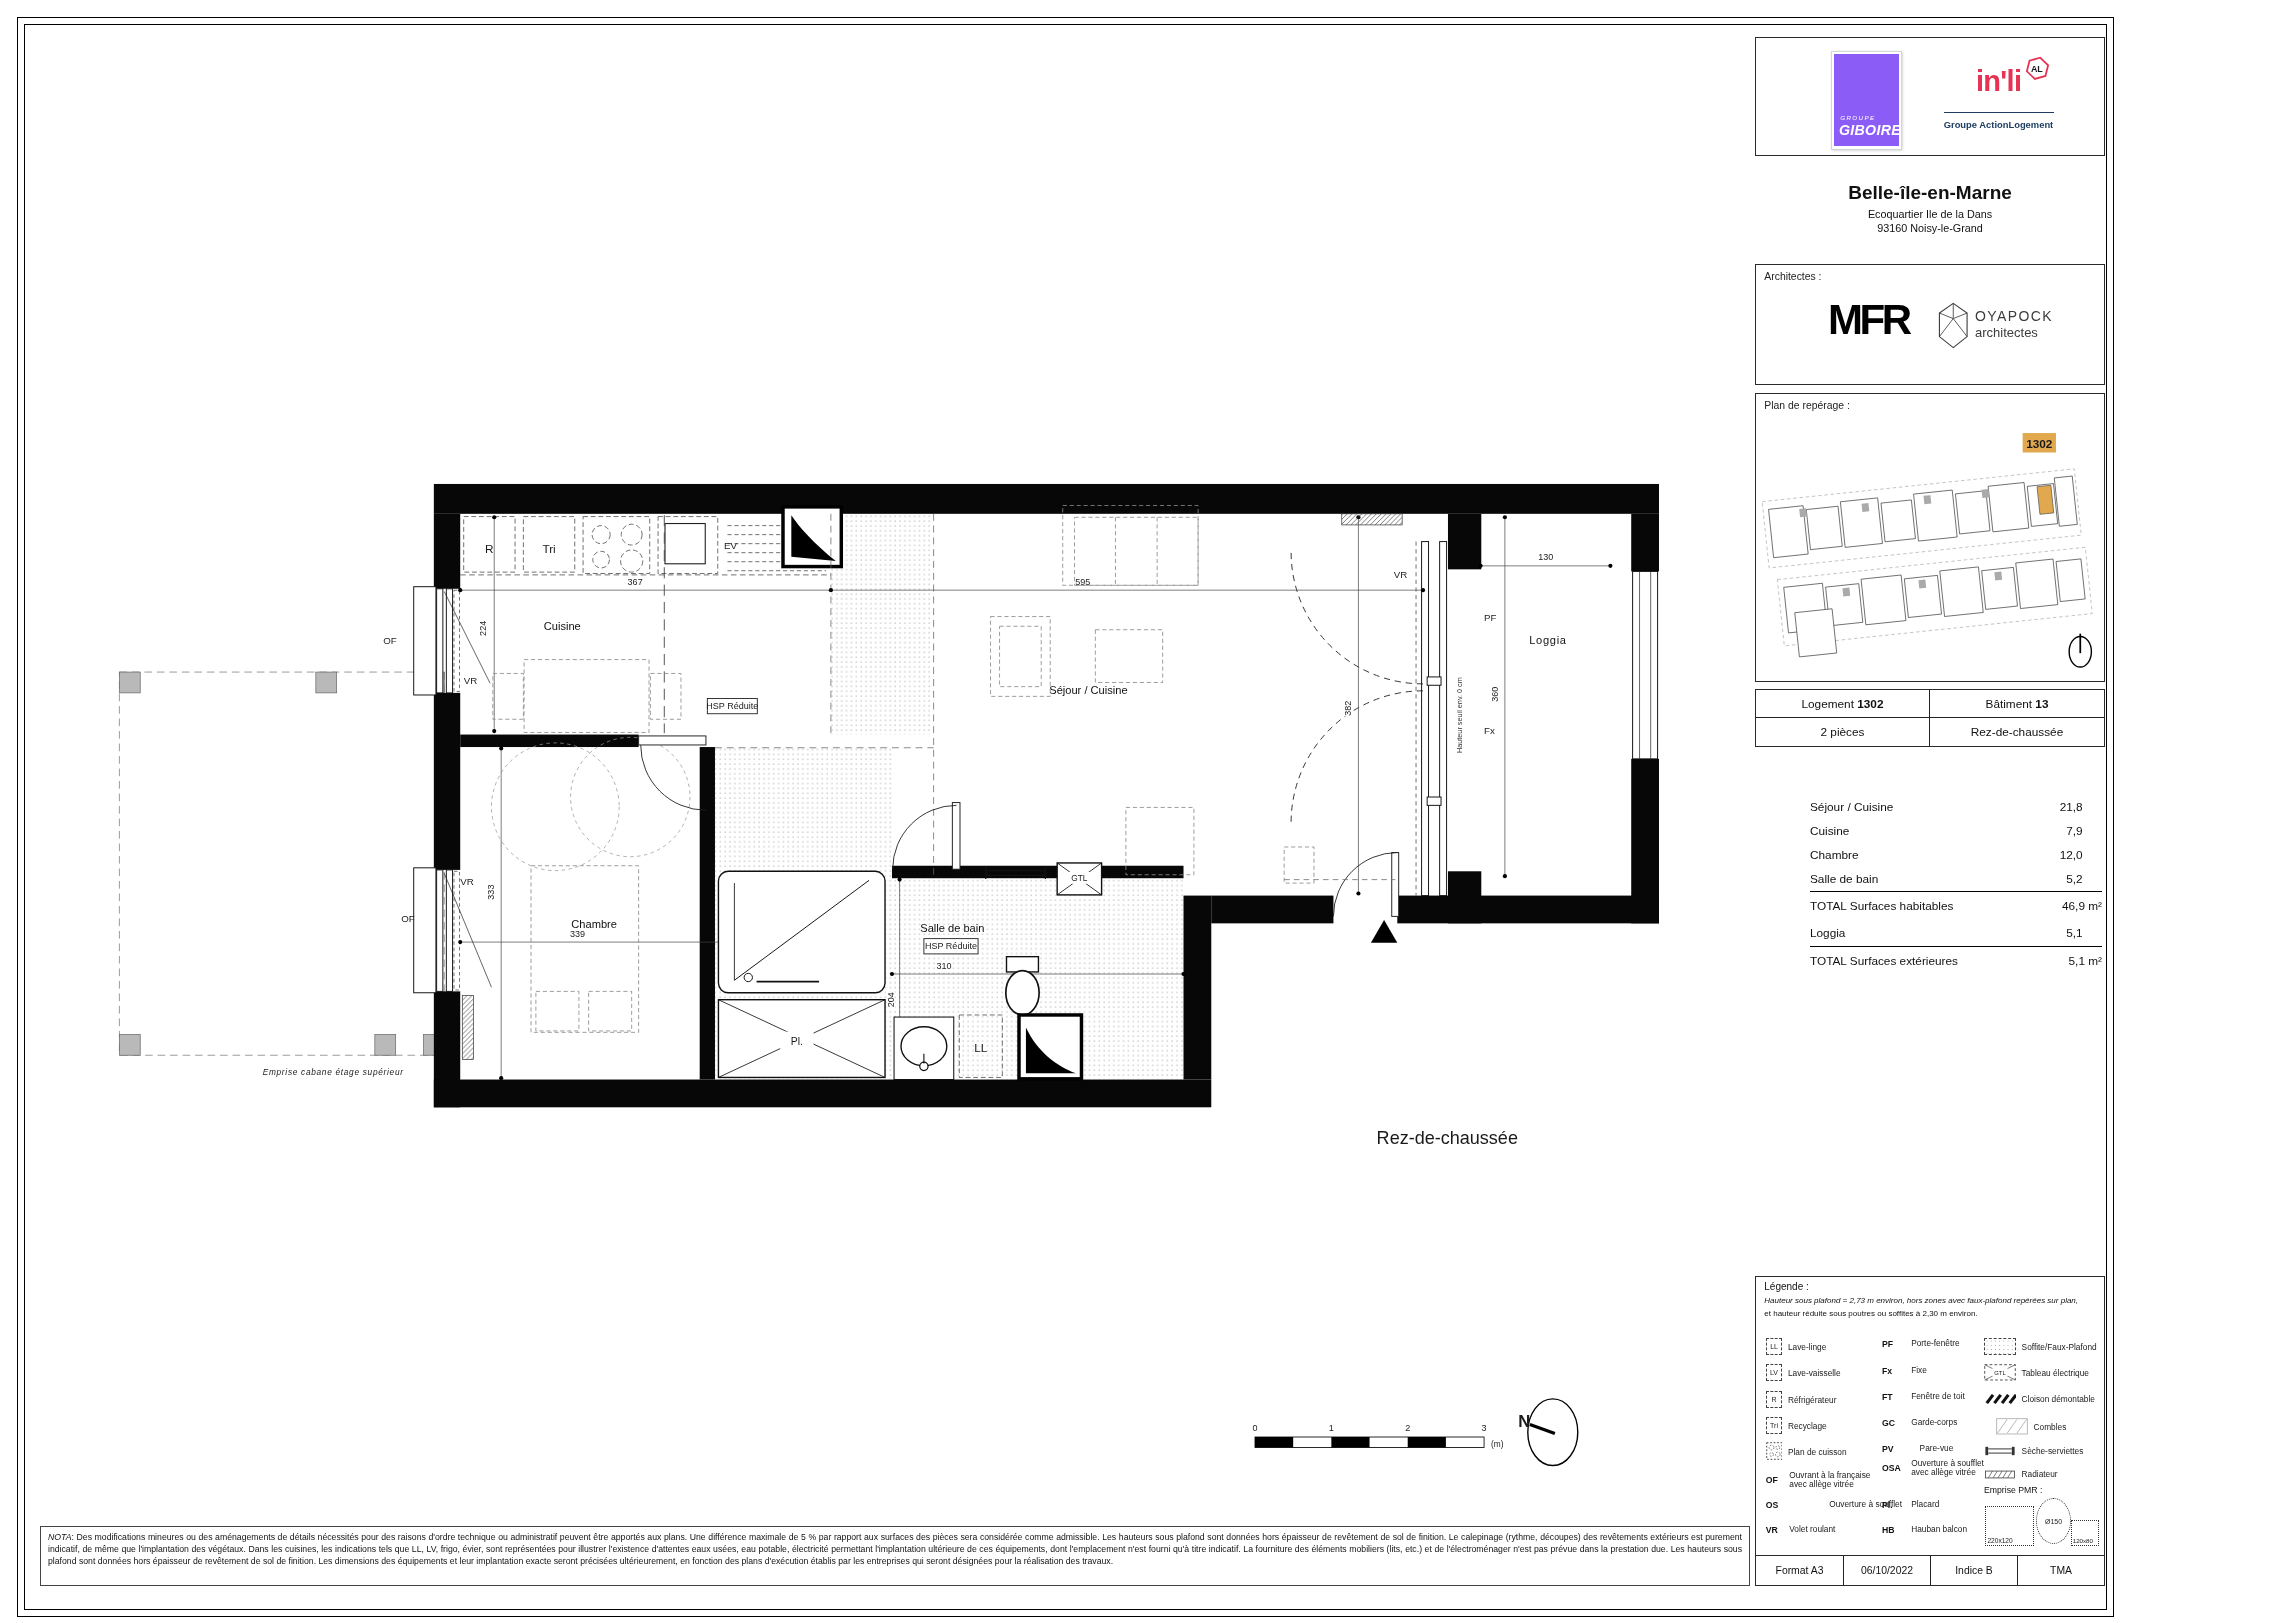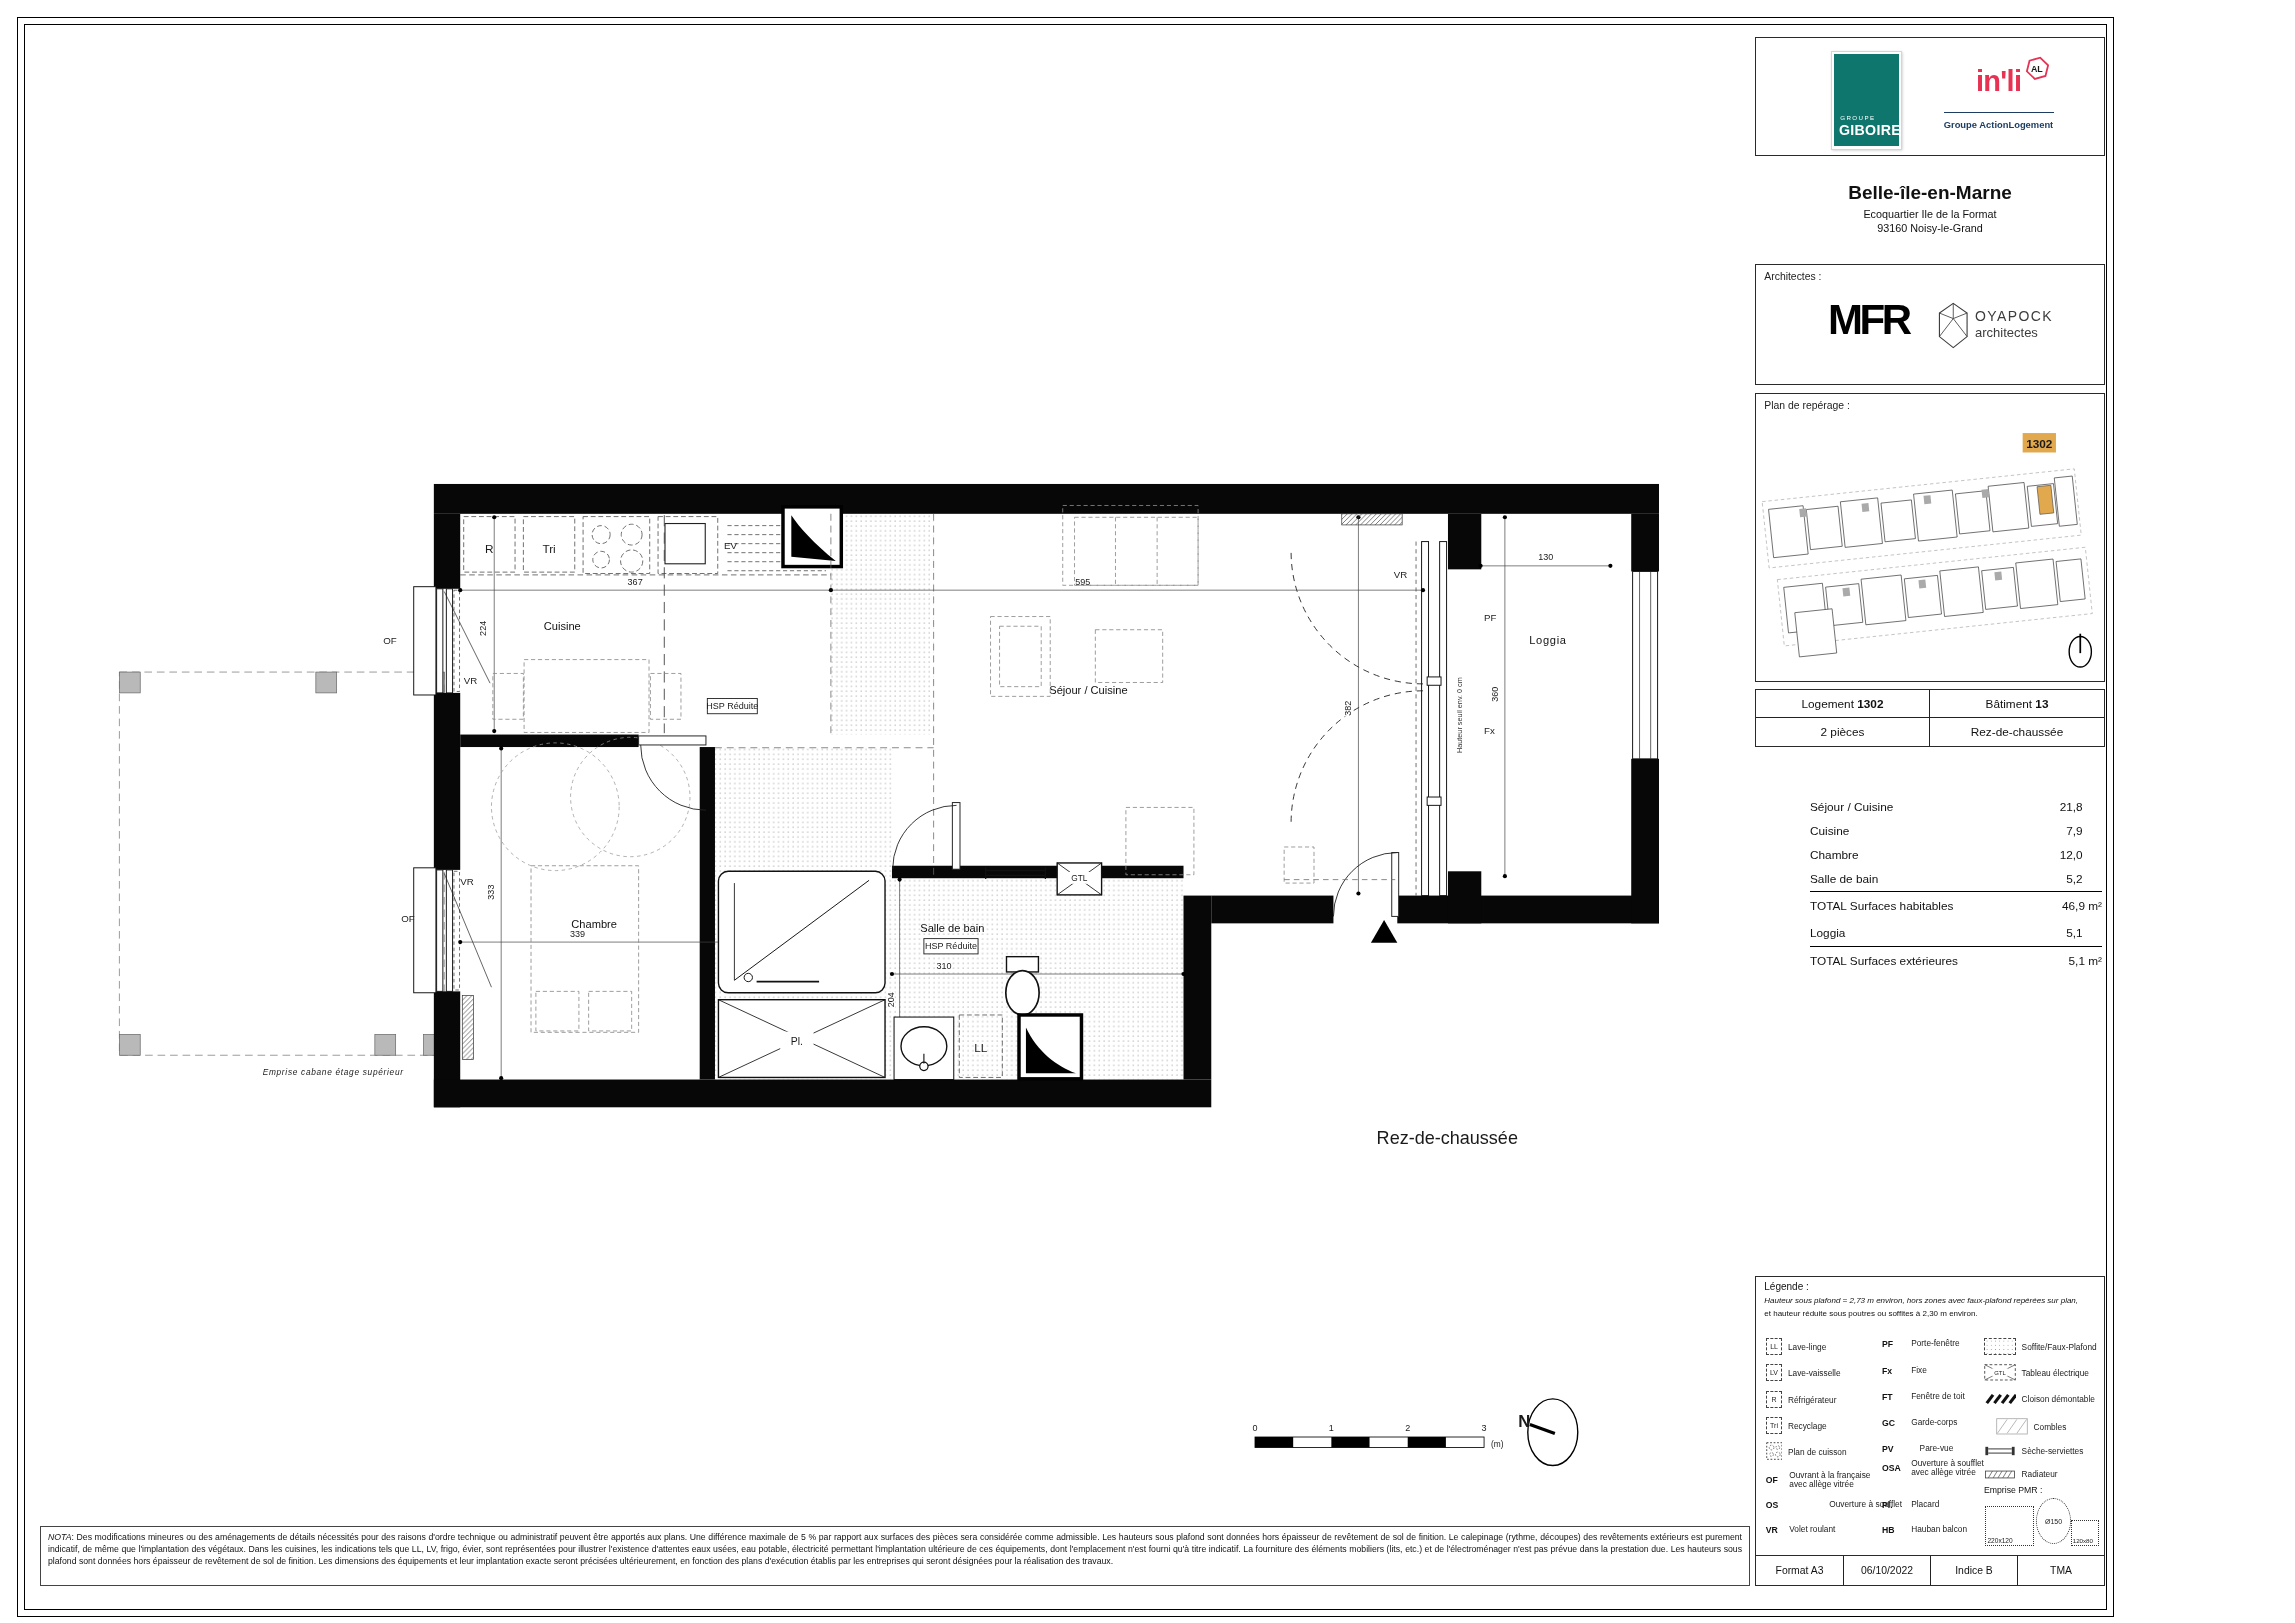--- a/index.html
+++ b/index.html
@@ -300,39 +300,39 @@
 
   <g>
     <ellipse cx="2237" cy="2063" rx="36" ry="48" fill="none" stroke="#000" stroke-width="2"></ellipse>
     <line x1="2204" y1="2052" x2="2240" y2="2065" stroke="#000" stroke-width="4.5"></line>
     <text x="2196" y="2056" font-size="24" font-weight="bold" text-anchor="middle">N</text>
   </g>
 </svg>
 
 <div class="box" style="left:1755px;top:37px;width:350px;height:119px;">
   <div class="abs" style="left:75px;top:12.5px;width:71px;height:99px;border:0.7px solid #d5d5d5;box-shadow:1.4px 1.4px 2.8px rgba(0,0,0,.25);background:#fff;padding:2.1px;box-sizing:border-box;">
-    <div style="background:#0f766e;width:100%;height:100%;position:relative;">
+    <div style="background:#8b5cf6;width:100%;height:100%;position:relative;font-style:italic;">
       <span class="abs" style="left:6.2px;top:60px;color:#fff;font-size:6.2px;letter-spacing:1.4px;">GROUPE</span>
       <span class="abs" style="left:4.9px;top:68px;color:#fff;font-size:14.2px;font-weight:bold;letter-spacing:0.3px;">GIBOIRE</span>
     </div>
   </div>
   <div class="abs" style="left:187px;top:14px;width:132px;height:90px;">
     <span class="abs" style="left:33px;top:12.5px;color:#e73253;font-size:29px;font-weight:bold;letter-spacing:-0.7px;">in'li</span>
     <svg class="abs" style="left:82px;top:4.2px;" width="25" height="26" viewBox="0 0 36 38">
       <polygon points="18,2 32,10 32,26 18,34 4,26 4,10" fill="none" stroke="#e73253" stroke-width="2.6" transform="rotate(14 18 18)"></polygon>
       <text x="17" y="23" font-size="13" font-weight="bold" fill="#e73253" text-anchor="middle">AL</text>
     </svg>
     <div class="abs" style="left:1.4px;top:60px;width:110px;height:1.4px;background:#1d3d63;"></div>
     <span class="abs" style="left:0.7px;top:67px;color:#1d3d63;font-size:9.4px;font-weight:bold;text-align:right;">Groupe ActionLogement</span>
   </div>
 </div>
 
 <div class="nob" style="left:1755px;top:182px;width:350px;">
   <div class="title-main">Belle-île-en-Marne</div>
-  <div class="title-sub" style="margin-top:2.8px;">Ecoquartier Ile de la Format</div>
+  <div class="title-sub" style="margin-top:2.8px;">Ecoquartier Ile de la Dans</div>
   <div class="title-sub">93160 Noisy-le-Grand</div>
 </div>
 
 <div class="box" style="left:1755px;top:264px;width:350px;height:121px;">
   <span class="abs lbl" style="left:8.3px;top:5.6px;">Architectes :</span>
   <span class="abs" style="left:72px;top:30.5px;font-size:42px;font-weight:900;letter-spacing:-3.5px;color:#000;">MFR</span>
   <svg class="abs" style="left:182px;top:37px;" width="30.5" height="47" viewBox="0 0 44 68">
     <polygon points="22,2 42,16 42,50 22,66 2,50 2,16" fill="none" stroke="#3c3c3c" stroke-width="1.6"></polygon>
     <polyline points="2,16 22,24 42,16" fill="none" stroke="#3c3c3c" stroke-width="1.2"></polyline>
     <polyline points="2,50 22,24 42,50" fill="none" stroke="#3c3c3c" stroke-width="1.2"></polyline>

